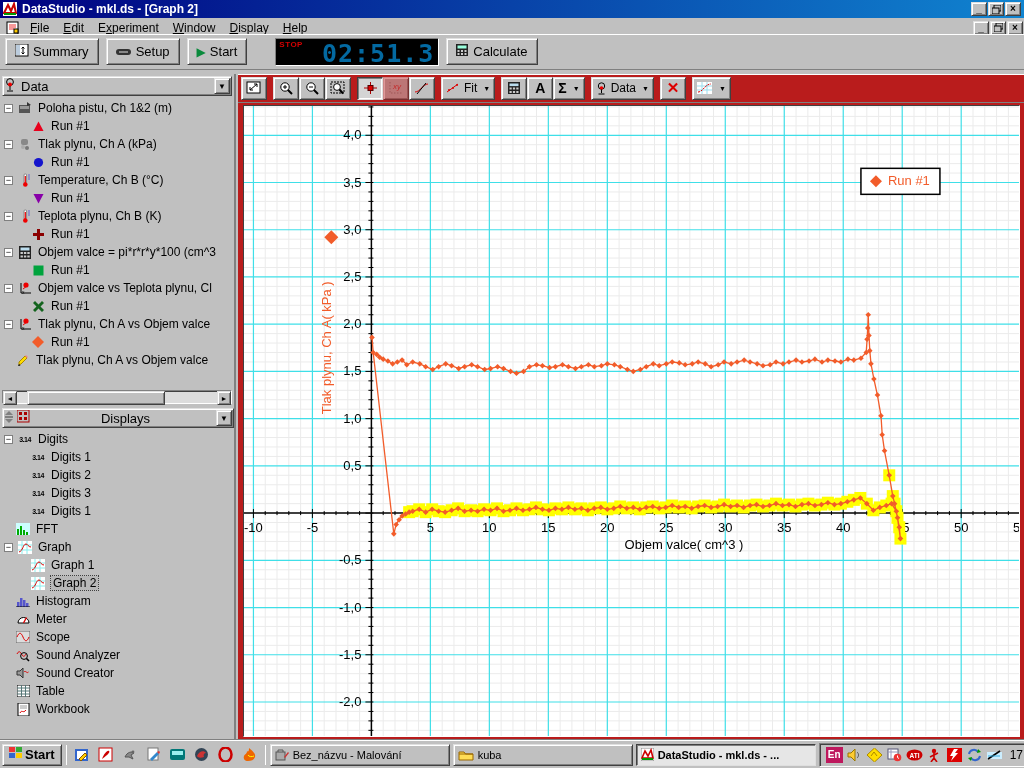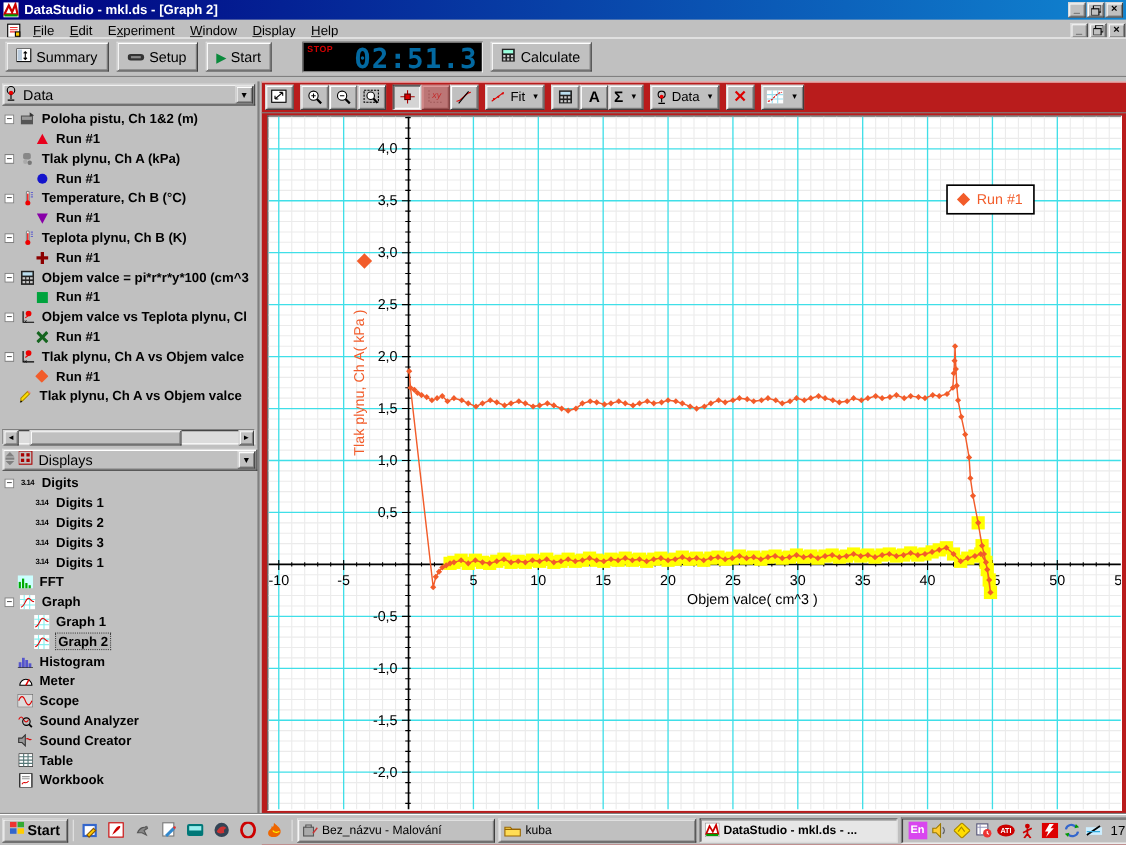--- a/index.html
+++ b/index.html
@@ -32,21 +32,21 @@
   .timer .stop{position:absolute;left:3px;top:1px;color:#d40000;font-size:8px;font-weight:bold;letter-spacing:.5px;}
   .timer .digits{position:absolute;right:4px;top:0px;color:#0369a1;font-size:25px;font-weight:bold;font-family:"DejaVu Sans Mono",monospace;letter-spacing:1px;}
 
   
   .sidebar{position:absolute;left:0;top:74px;width:236px;height:666px;background:#c0c0c0;border-right:2px solid #808080;}
   .panelhdr{height:20px;display:flex;align-items:center;margin:2px 2px 0 2px;padding:0 1px;}
   .panelhdr .phlabel{flex:1;margin-left:5px;font-size:13px;}
   .ddbtn{width:16px;height:16px;font-size:8px;}
   .tree{font-size:12px;color:#000;}
   .trow{height:18px;display:flex;align-items:center;white-space:nowrap;overflow:hidden;}
-  .trow .lbl{margin-left:5px;font-weight:bold;}
+  .trow .lbl{margin-left:5px;}
   .trow .lbl.sel{background:#b8b8b8;outline:1px dotted #404040;padding:0 2px;}
   .expand{width:9px;height:9px;background:#fff;border:1px solid #808080;display:inline-flex;align-items:center;justify-content:center;font-size:9px;line-height:7px;margin-left:4px;flex:none;}
   .tspace{width:11px;flex:none;}
   .ticon{width:16px;height:14px;display:inline-flex;align-items:center;justify-content:center;margin-left:4px;flex:none;}
   .hscroll{height:14px;margin:2px 2px 0 2px;display:flex;background:#dcdcdc;}
   .sbtn{width:14px;height:14px;font-size:7px;color:#000;}
   .sthumb{width:138px;height:14px;margin-left:10px;}
 
   
   .graphpanel{position:absolute;left:238px;top:74px;width:786px;height:698px;background:#b91c1c;}
@@ -339,21 +339,21 @@
             </svg>
           </span>
           <span class="lbl">Tlak plynu, Ch A vs Objem valce</span>
         </div>
       </div>
     <div class="hscroll sunken" style="position:absolute;left:0;top:314px;width:230px;">
       <span class="sbtn raised btn">◄</span>
       <span class="sthumb raised"></span>
       <span class="sbtn raised btn" style="margin-left:auto;">►</span>
     </div>
-    <div class="panelhdr raised" style="position:absolute;left:0;top:332px;width:232px;">
+    <div class="panelhdr raised" style="position:absolute;left:0;top:332px;width:232px;text-align:center;">
       <span><svg width="10" height="12">
             <polygon points="5,0 9,4 1,4" fill="#808080"></polygon>
             <polygon points="5,12 9,8 1,8" fill="#808080"></polygon>
             <path d="M1 5.5h8M1 6.5h8" stroke="#808080"></path>
           </svg></span>
       <span style="margin-left:3px;"><svg width="13" height="13">
             <rect x="0" y="0" width="12" height="12" fill="none" stroke="#a00"></rect>
             <rect x="2" y="2" width="3" height="3" fill="#a00"></rect>
             <rect x="7" y="2" width="3" height="3" fill="#a00"></rect>
             <rect x="2" y="7" width="3" height="3" fill="#a00"></rect>
@@ -1316,21 +1316,21 @@
               <polygon points="1,10 4,3 7,8 10,2 12,10" fill="none" stroke="#c00" stroke-width="1.6"></polygon>
               <rect x="1" y="10" width="11" height="2" fill="#090"></rect>
             </svg>
           </span>
           <span>DataStudio - mkl.ds - ...</span>
         </button>
       </span>
     <div class="tray sunken">
       <span id="trayicons" style="display:flex;gap:3px;align-items:center;">
           <span class="trayicon">
-            <span style="background:#d946ef;color:#fff;font-size:10px;font-weight:bold;width:17px;height:16px;display:inline-flex;align-items:center;justify-content:center;">En</span>
+            <span style="background:#be185d;color:#fff;font-size:10px;font-weight:bold;width:17px;height:16px;display:inline-flex;align-items:center;justify-content:center;">En</span>
           </span>
           <span class="trayicon">
             <svg width="15" height="14">
               <polygon points="1,5 4,5 8,1 8,13 4,9 1,9" fill="#fc3" stroke="#970"></polygon>
               <path d="M10 4c2 1.5 2 4.5 0 6" stroke="#555" fill="none"></path>
             </svg>
           </span>
           <span class="trayicon">
             <svg width="15" height="14">
               <polygon points="7.5,0 15,7 7.5,14 0,7" fill="#fd0" stroke="#a80"></polygon>

